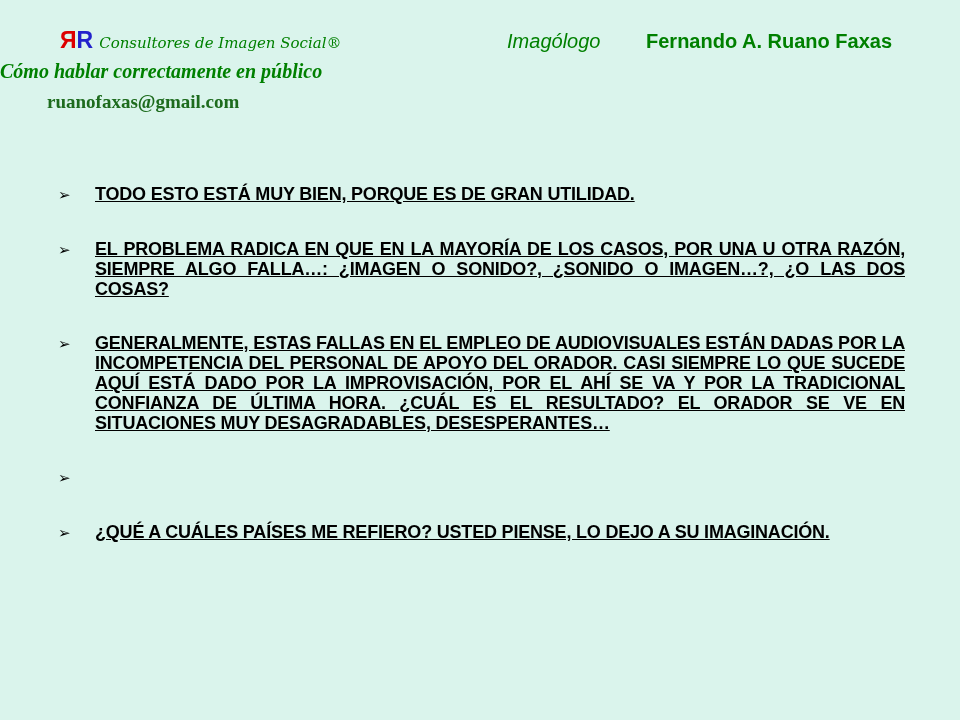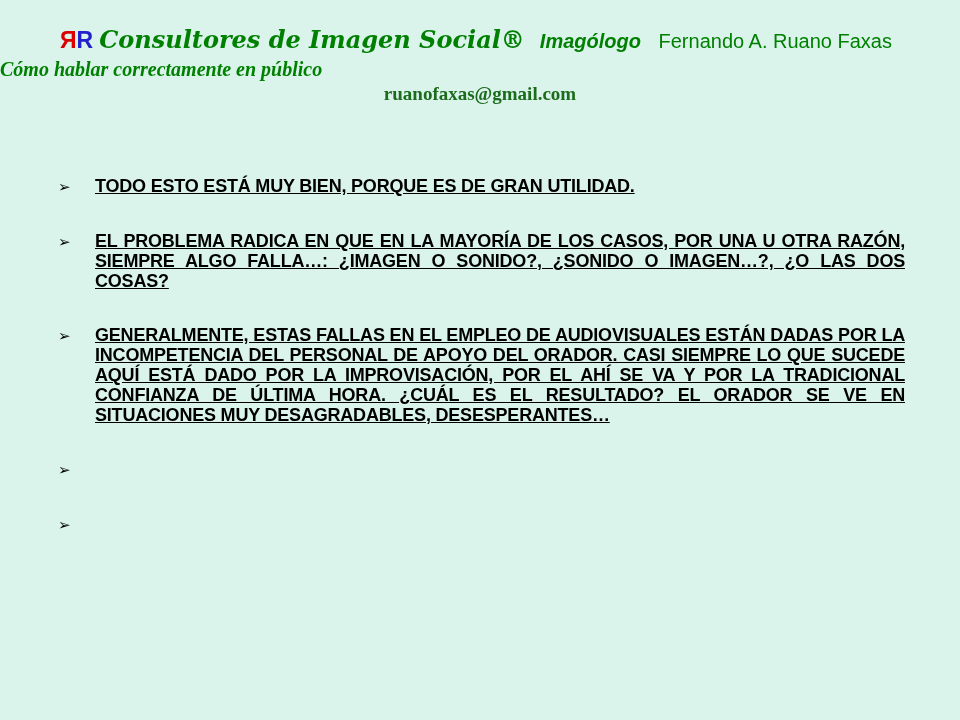--- a/index.html
+++ b/index.html
@@ -27,41 +27,41 @@
     font-weight: bold; font-size: 23px; line-height: 24px;
   }
   .logo-r {
     color: var(--blue, #2222cc);
     font-weight: bold; font-size: 23px; line-height: 24px;
     margin-right: 6px;
   }
   .brand-name {
     color: var(--green, #008000);
     font-family: "DejaVu Serif", serif;
-    font-style: italic; font-weight: bold;
-    font-size: 24px; line-height: 24px;
+    font-style: italic; font-weight: normal;
+    font-size: 15px; line-height: 24px;
   }
   .header-right { color: var(--green, #008000); font-size: 20px; line-height: 24px; }
-  .role { font-style: italic; font-weight: bold; margin-right: 12px; margin-top: 28px; }
-  .author { font-weight: normal; }
+  .role { font-style: italic; font-weight: normal; margin-right: 12px; margin-top: 28px; }
+  .author { font-weight: bold; margin-left: 28px; }
 
   .title-line {
     margin-top: 5px;
     color: var(--green, #008000);
     font-family: "Liberation Serif", serif;
     font-style: italic; font-weight: bold;
     font-size: 20px; line-height: 22px;
   }
   .email-line {
-    text-align: center;
-    margin-top: 3px;
+    text-align: left;
+    margin-top: 9px;
     color: var(--dark-green, #1d6b1d);
     font-family: "Liberation Serif", serif;
     font-weight: bold;
-    font-size: 19px; line-height: 22px;
+    font-size: 19px; line-height: 22px; padding-left: 47px;
   }
 
   
   .bullets {
     list-style: none;
     margin: 71px 0 0 58px;
     padding: 0;
   }
   .bullet-item {
     display: flex;
@@ -125,16 +125,17 @@
         <span class="bullet-marker">➢</span>
         <span class="bullet-text">GENERALMENTE, ESTAS FALLAS EN EL EMPLEO DE AUDIOVISUALES ESTÁN DADAS POR LA INCOMPETENCIA DEL PERSONAL DE APOYO DEL ORADOR. CASI SIEMPRE LO QUE SUCEDE AQUÍ ESTÁ DADO POR LA IMPROVISACIÓN, POR EL AHÍ SE VA Y POR LA TRADICIONAL CONFIANZA DE ÚLTIMA HORA. ¿CUÁL ES EL RESULTADO? EL ORADOR SE VE EN SITUACIONES MUY DESAGRADABLES, DESESPERANTES…</span>
       </li>
 
       <li class="bullet-item">
         <span class="bullet-marker">➢</span>
       </li>
 
       <li class="bullet-item">
         <span class="bullet-marker">➢</span>
+        <span class="bullet-text">¿QUÉ A CUÁLES PAÍSES ME REFIERO? USTED PIENSE, LO DEJO A SU IMAGINACIÓN.</span>
       </li>
     </ul>
 
 </div>
 
 </body></html>

